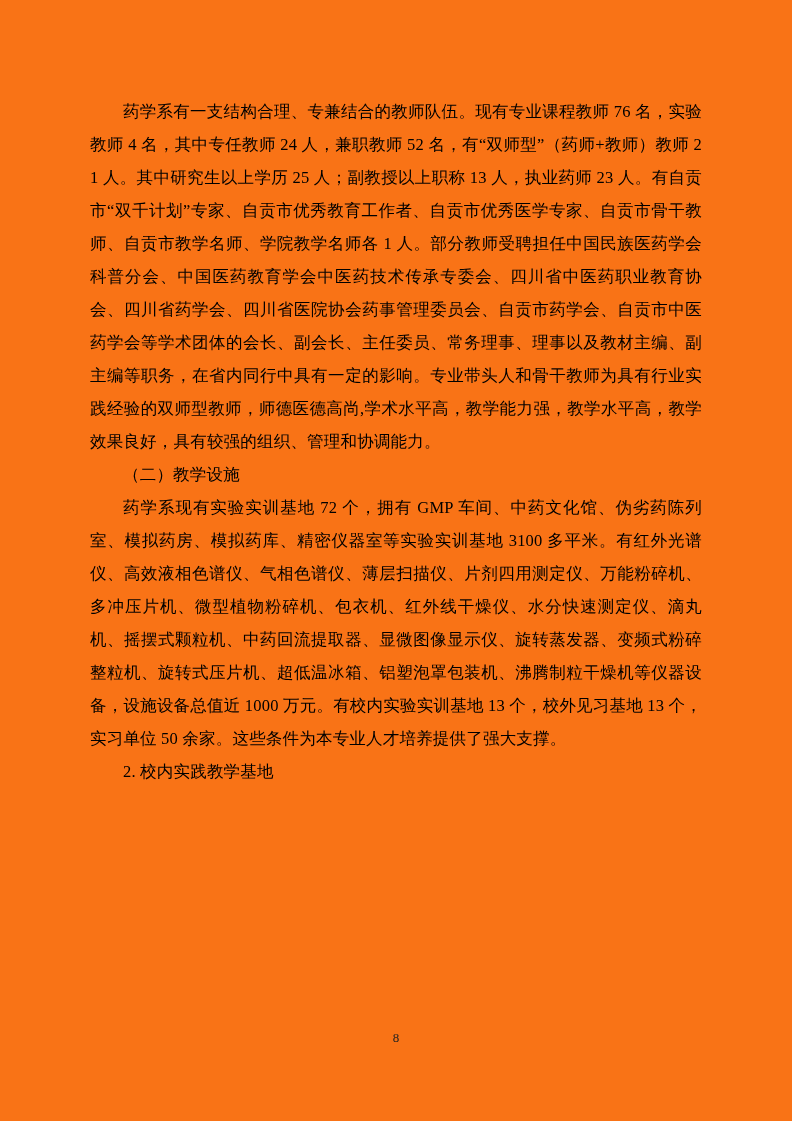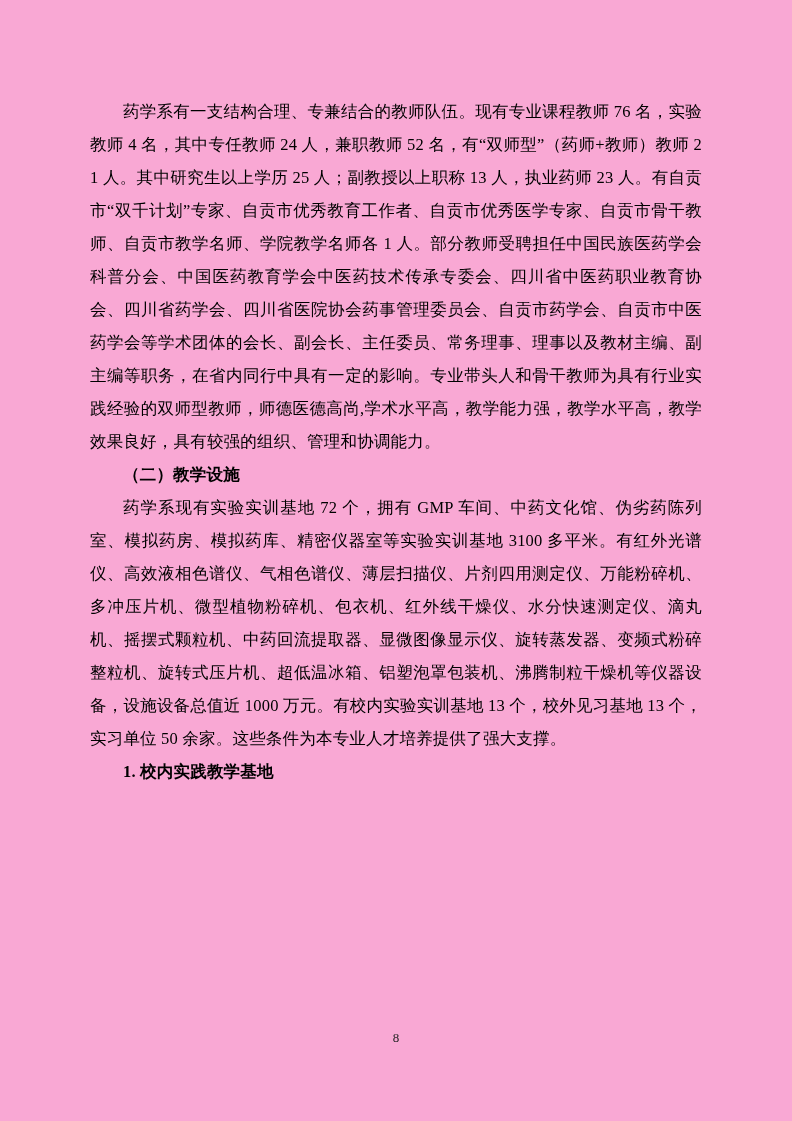--- a/index.html
+++ b/index.html
@@ -5,21 +5,21 @@
   html, body {
     margin: 0;
     padding: 0;
     background: #ffffff;
   }
   .page {
     position: relative;
     width: 792px;
     height: 1121px;
     margin: 0 auto;
-    background: #f9a8d4;
+    background: #f97316;
     color: #000000;
     font-family: "Liberation Serif", "DejaVu Serif", serif;
     overflow: hidden;
     box-sizing: border-box;
     padding-left: 25px;
   }
   .content {
     position: absolute;
     top: 95px;
     left: 90px;
@@ -29,21 +29,21 @@
     margin: 0;
     font-size: 16.5px;
     line-height: 33px;
     text-align: justify;
     text-indent: 2em;
     letter-spacing: 0.2px;
     word-break: break-all;
   }
   .para.heading,
   .para.subheading {
-    font-weight: bold;
+    font-weight: normal;
     text-align: left;
   }
   .page-number {
     position: absolute;
     top: 1028px;
     left: 0;
     width: 100%;
     text-align: center;
     font-size: 13px;
     line-height: 20px;
@@ -52,16 +52,16 @@
   }
 </style>
 </head>
 <body>
 
 <div class="page">
   <div class="content">
     <p class="para body">药学系有一支结构合理、专兼结合的教师队伍。现有专业课程教师 76 名，实验教师 4 名，其中专任教师 24 人，兼职教师 52 名，有“双师型”（药师+教师）教师 21 人。其中研究生以上学历 25 人；副教授以上职称 13 人，执业药师 23 人。有自贡市“双千计划”专家、自贡市优秀教育工作者、自贡市优秀医学专家、自贡市骨干教师、自贡市教学名师、学院教学名师各 1 人。部分教师受聘担任中国民族医药学会科普分会、中国医药教育学会中医药技术传承专委会、四川省中医药职业教育协会、四川省药学会、四川省医院协会药事管理委员会、自贡市药学会、自贡市中医药学会等学术团体的会长、副会长、主任委员、常务理事、理事以及教材主编、副主编等职务，在省内同行中具有一定的影响。专业带头人和骨干教师为具有行业实践经验的双师型教师，师德医德高尚,学术水平高，教学能力强，教学水平高，教学效果良好，具有较强的组织、管理和协调能力。</p>
     <p class="para heading">（二）教学设施</p>
     <p class="para body">药学系现有实验实训基地 72 个，拥有 GMP 车间、中药文化馆、伪劣药陈列室、模拟药房、模拟药库、精密仪器室等实验实训基地 3100 多平米。有红外光谱仪、高效液相色谱仪、气相色谱仪、薄层扫描仪、片剂四用测定仪、万能粉碎机、多冲压片机、微型植物粉碎机、包衣机、红外线干燥仪、水分快速测定仪、滴丸机、摇摆式颗粒机、中药回流提取器、显微图像显示仪、旋转蒸发器、变频式粉碎整粒机、旋转式压片机、超低温冰箱、铝塑泡罩包装机、沸腾制粒干燥机等仪器设备，设施设备总值近 1000 万元。有校内实验实训基地 13 个，校外见习基地 13 个，实习单位 50 余家。这些条件为本专业人才培养提供了强大支撑。</p>
-    <p class="para subheading">1. 校内实践教学基地</p>
+    <p class="para subheading">2. 校内实践教学基地</p>
   </div>
   <div class="page-number">8</div>
 </div>
 
 </body></html>

